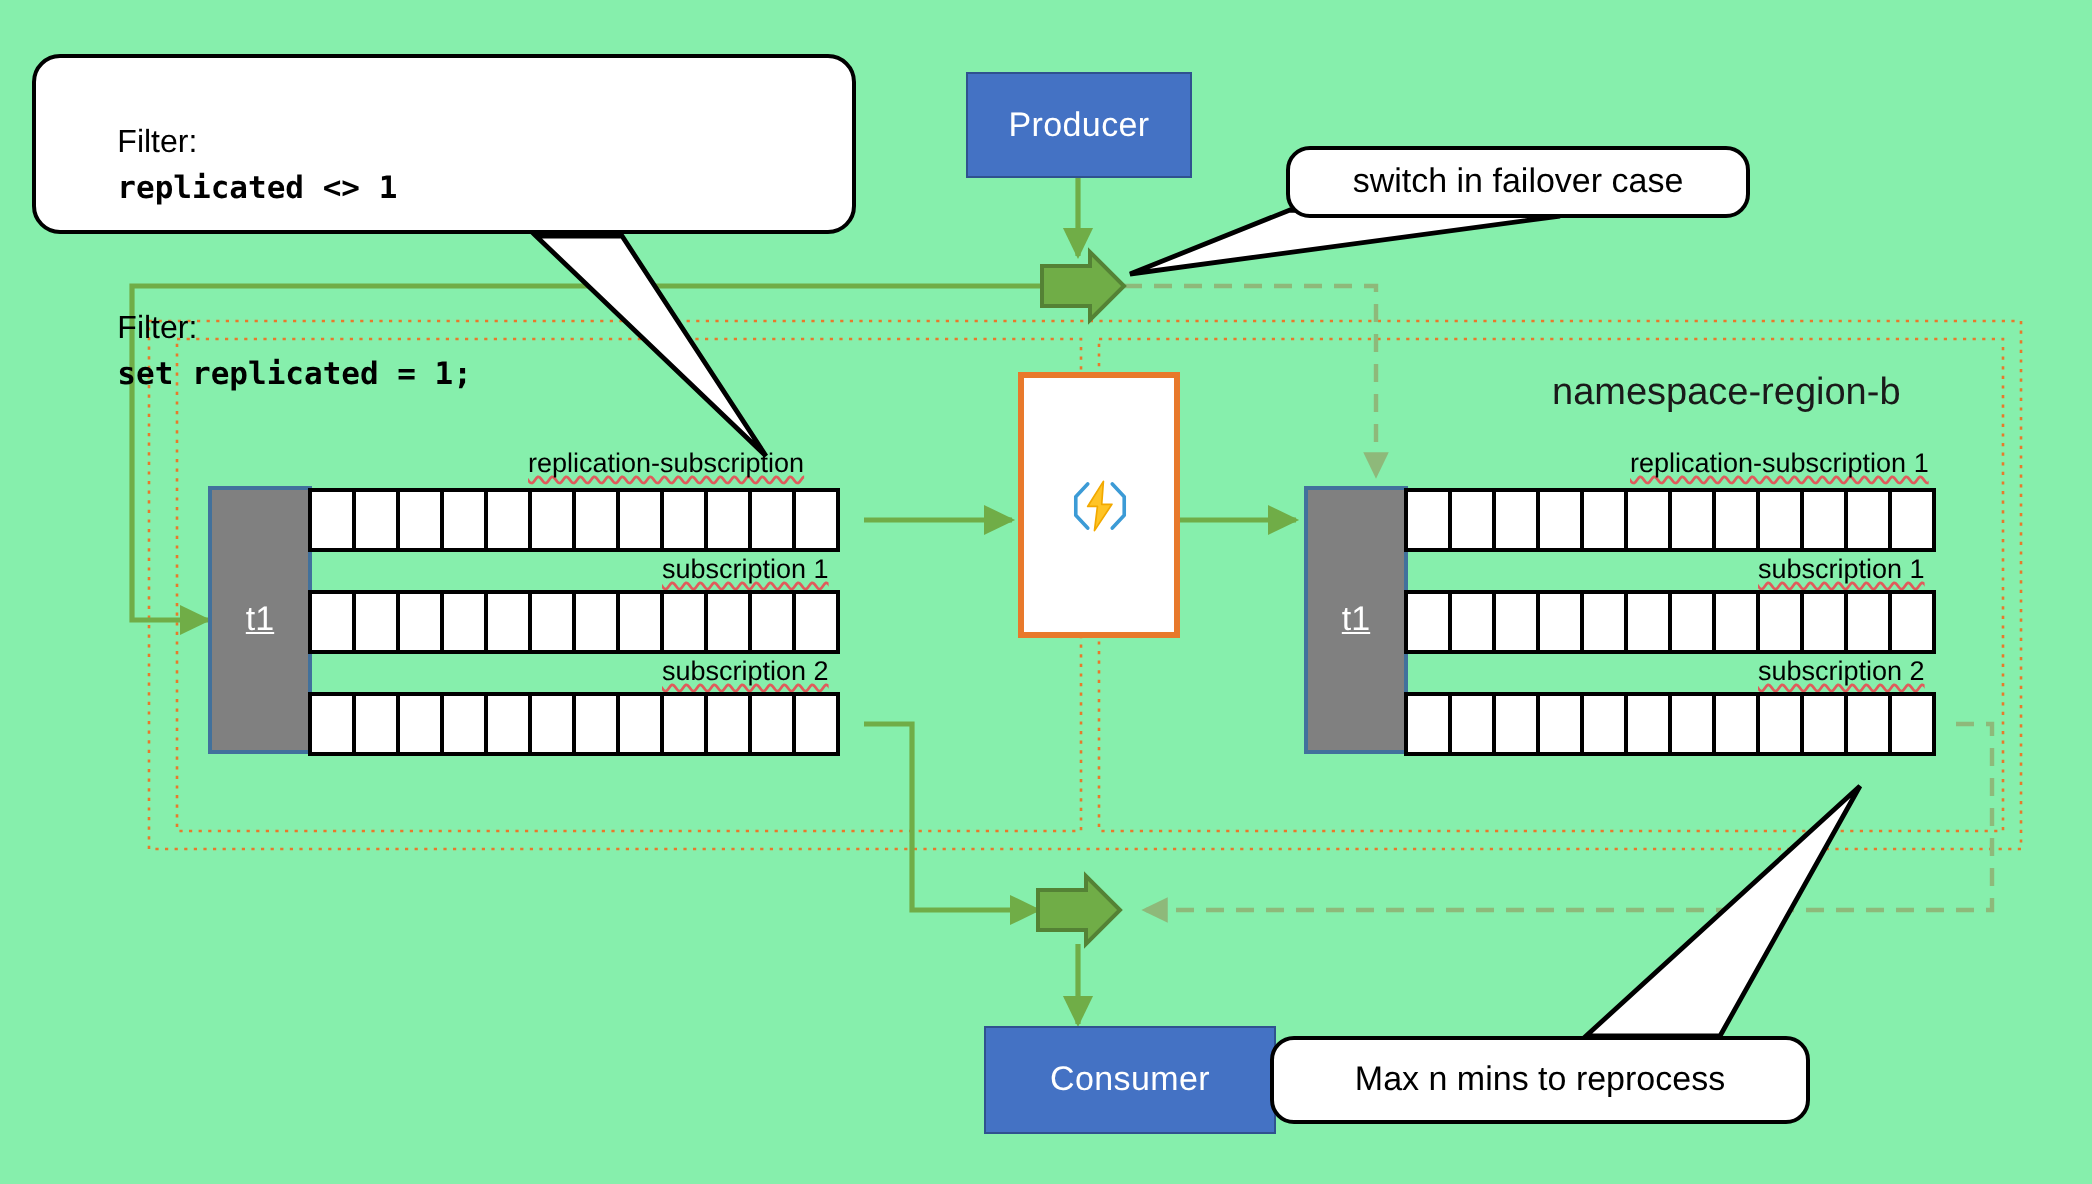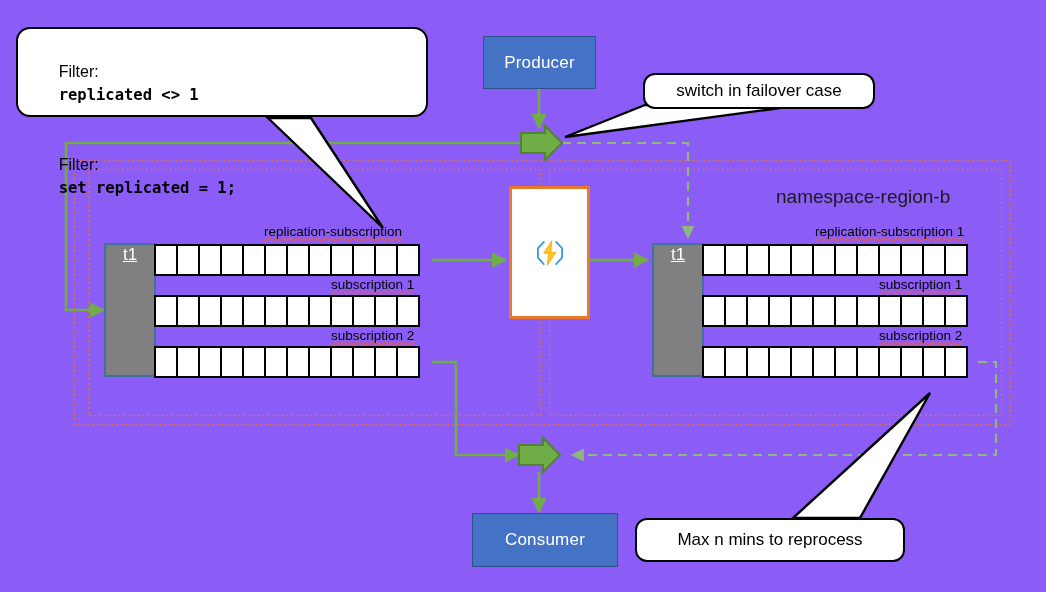--- a/index.html
+++ b/index.html
@@ -1,17 +1,17 @@
 <!DOCTYPE html>
 <html><head>
 <meta charset="utf-8">
 <style>
   html,body{margin:0;padding:0;background:#ffffff;}
   body{width:1046px;height:592px;font-family:"Liberation Sans",sans-serif;}
-  #stage{position:relative;width:1046px;height:592px;overflow:hidden;background:#8b5cf6;}
+  #stage{position:relative;width:1046px;height:592px;overflow:hidden;background:#86efac;}
   #vec{position:absolute;left:0;top:0;width:1046px;height:592px;}
 
   .node{position:absolute;box-sizing:border-box;}
 
   
   .endpoint{
     background:#4472C4;border:1px solid #2F528F;color:#ffffff;
     display:flex;align-items:center;justify-content:center;
     font-size:17px;letter-spacing:.2px;
   }
@@ -28,21 +28,21 @@
   .lbl{ font-family:"Liberation Sans",sans-serif; }
   .mono{ font-family:"DejaVu Sans Mono",monospace; font-size:15.5px; font-weight:bold; }
   .sq{ text-decoration:underline; text-decoration-color:#e05b5b; text-decoration-style:wavy; text-decoration-skip-ink:none;}
 
   
   .ns-title{position:absolute;font-size:19px;color:#1a1a1a;white-space:nowrap;}
 
   
   .topic{
     position:absolute;background:#808080;border:2px solid #41719C;
-    color:#ffffff;display:flex;justify-content:center;
+    color:#ffffff;display:flex;align-items:center;justify-content:center;
     font-size:17px;box-sizing:border-box;text-decoration:underline;
   }
 
   
   .queue{position:absolute;display:flex;}
   .queue .cell{
     width:24px;height:32px;background:#ffffff;border:2px solid #000000;
     box-sizing:border-box;margin-left:-2px;
   }
   .queue .cell:first-child{margin-left:0;}
@@ -102,21 +102,21 @@
 
     <path d="M645,105 L565,137 L780,108 z" fill="#ffffff" stroke="#000000" stroke-width="2.4"></path>
 
     <path d="M793,518 L930,393 L860,518 z" fill="#ffffff" stroke="#000000" stroke-width="2.4"></path>
   </svg>
 
   <div class="node endpoint" style="left:483px;top:36px;width:113px;height:53px;">
     <span>Producer</span>
   </div>
 
-  <div class="node endpoint" style="left:472px;top:513px;width:146px;height:54px;">
+  <div class="node endpoint" style="left:492px;top:513px;width:146px;height:54px;">
     <span>Consumer</span>
   </div>
 
   <div class="node callout code" style="left:16px;top:27px;width:412px;height:90px;">
     <div class="codeline">
       <span class="lbl">Filter:</span>
       <span class="mono">replicated &lt;&gt; 1</span>
     </div>
     <div class="codeline">
       <span class="lbl">Filter:</span>

